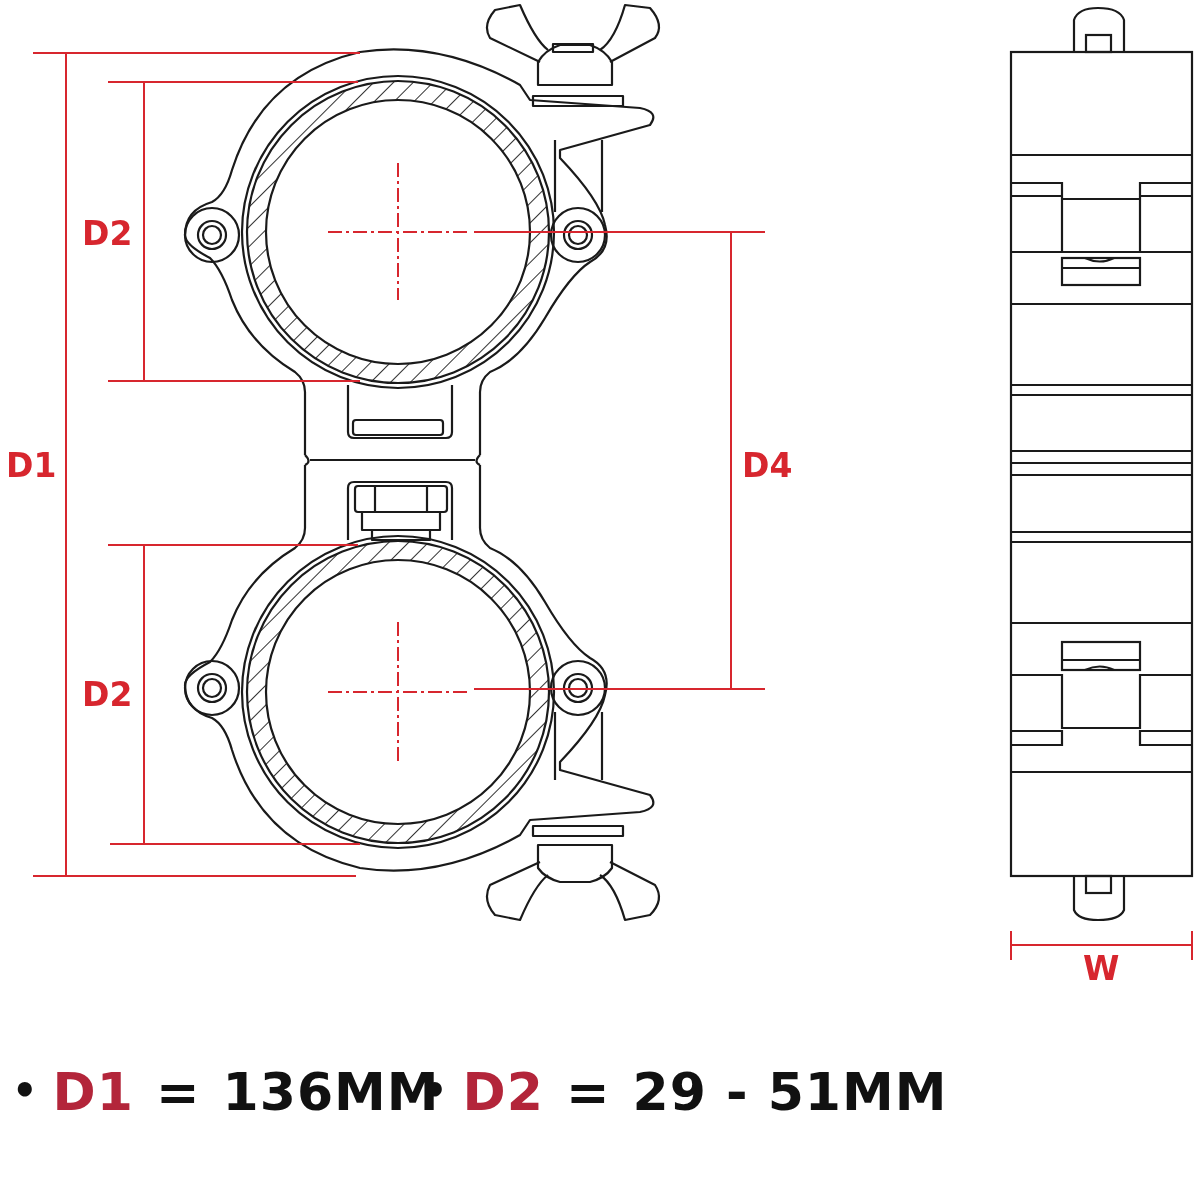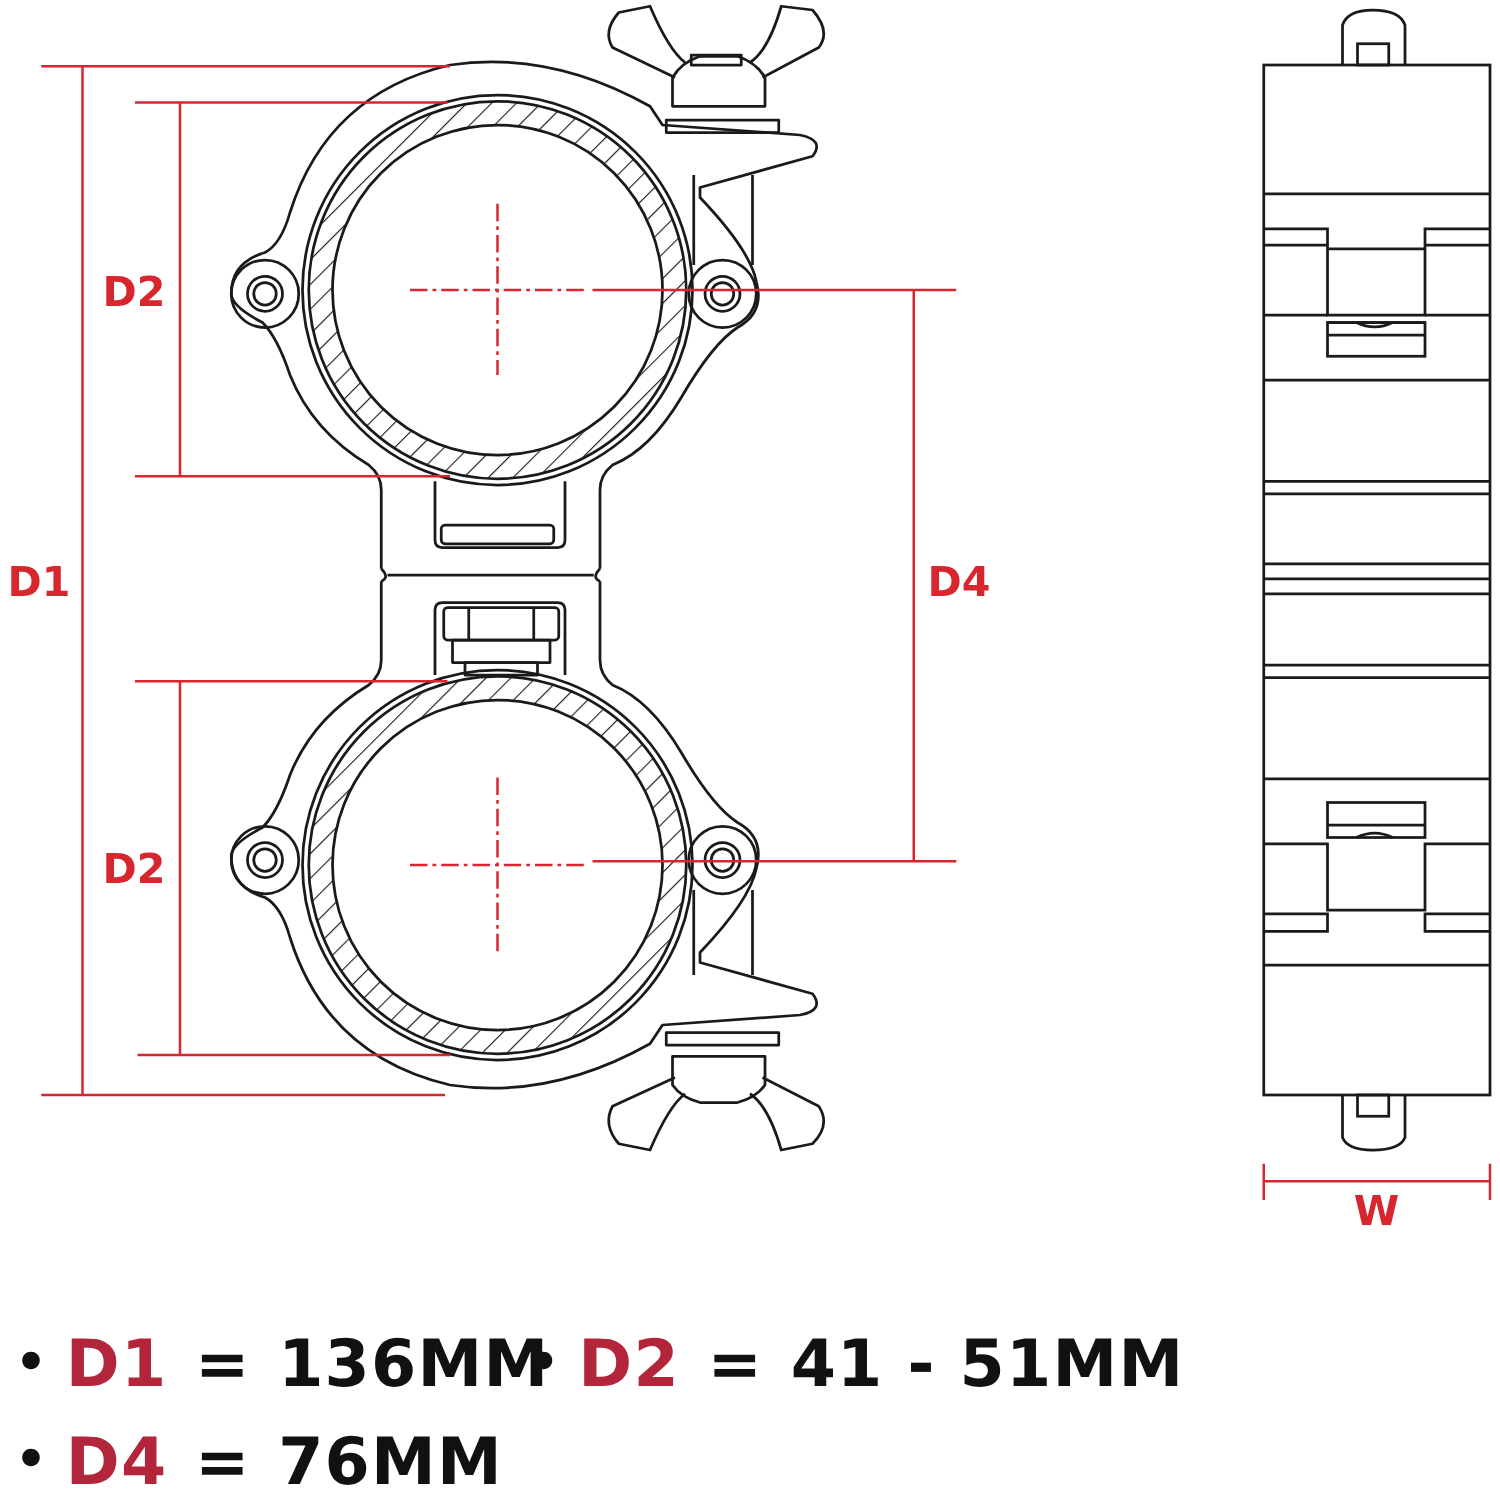--- a/index.html
+++ b/index.html
@@ -161,18 +161,15 @@
     <path d="M 1074 876 L 1074 910 Q 1078 920 1098 920 Q 1120 920 1124 910 L 1124 876"></path>
     <rect x="1086" y="876" width="25" height="17"></rect>
   </g>
 </svg>
 
 <div class="legend">
   <div class="legend-item" style="left:12px; top:22px;">
     <span class="bullet">•</span><span class="key">D1</span><span class="eq">=</span><span>136MM</span>
   </div>
   <div class="legend-item" style="left:422px; top:22px;">
-    <span class="bullet">•</span><span class="key">D2</span><span class="eq">=</span><span>41 - 51MM</span>
-  </div>
-  <div class="legend-item" style="left:12px; top:100px;">
-    <span class="bullet">•</span><span class="key">D4</span><span class="eq">=</span><span>76MM</span>
+    <span class="bullet">•</span><span class="key">D2</span><span class="eq">=</span><span>29 - 51MM</span>
   </div>
 </div>
 
 </body></html>

